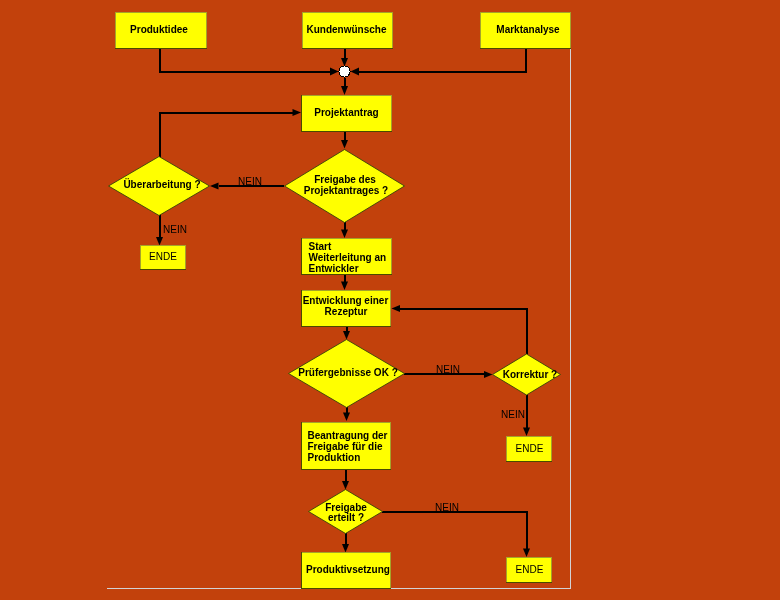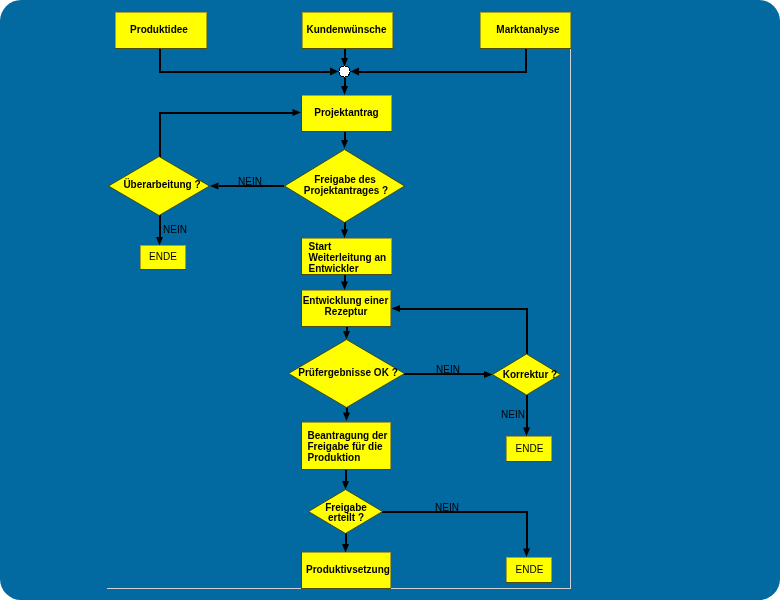--- a/index.html
+++ b/index.html
@@ -1,19 +1,19 @@
 <!DOCTYPE html>
 <html><head>
 <meta charset="utf-8">
 <title>Flussdiagramm Produktentwicklung</title>
 <style>
   html,body{margin:0;padding:0;background:#ffffff;}
   body{width:780px;height:600px;overflow:hidden;
        font-family:"Liberation Sans",sans-serif;-webkit-font-smoothing:none;}
-  #canvas{position:relative;width:780px;height:600px;background:#0369a1;border-radius:21px;}
+  #canvas{position:relative;width:780px;height:600px;background:#c2410c;}
   svg{display:block;shape-rendering:crispEdges;}
   .nodeshape{fill:#ffff00;stroke:#a5a329;stroke-width:1;}
   rect.nodeshape{stroke:#a5a329;}
   polygon.nodeshape{stroke:#38430a;stroke-width:0.9;shape-rendering:geometricPrecision;}
   .nodelabel{font-family:"Liberation Sans",sans-serif;font-weight:bold;font-size:10px;
              fill:#000000;letter-spacing:0px;}
   .endelabel{font-family:"Liberation Sans",sans-serif;font-weight:normal;font-size:10px;
              fill:#000000;}
   .edgelabel{font-family:"Liberation Sans",sans-serif;font-weight:normal;font-size:10px;
              fill:#000000;}

